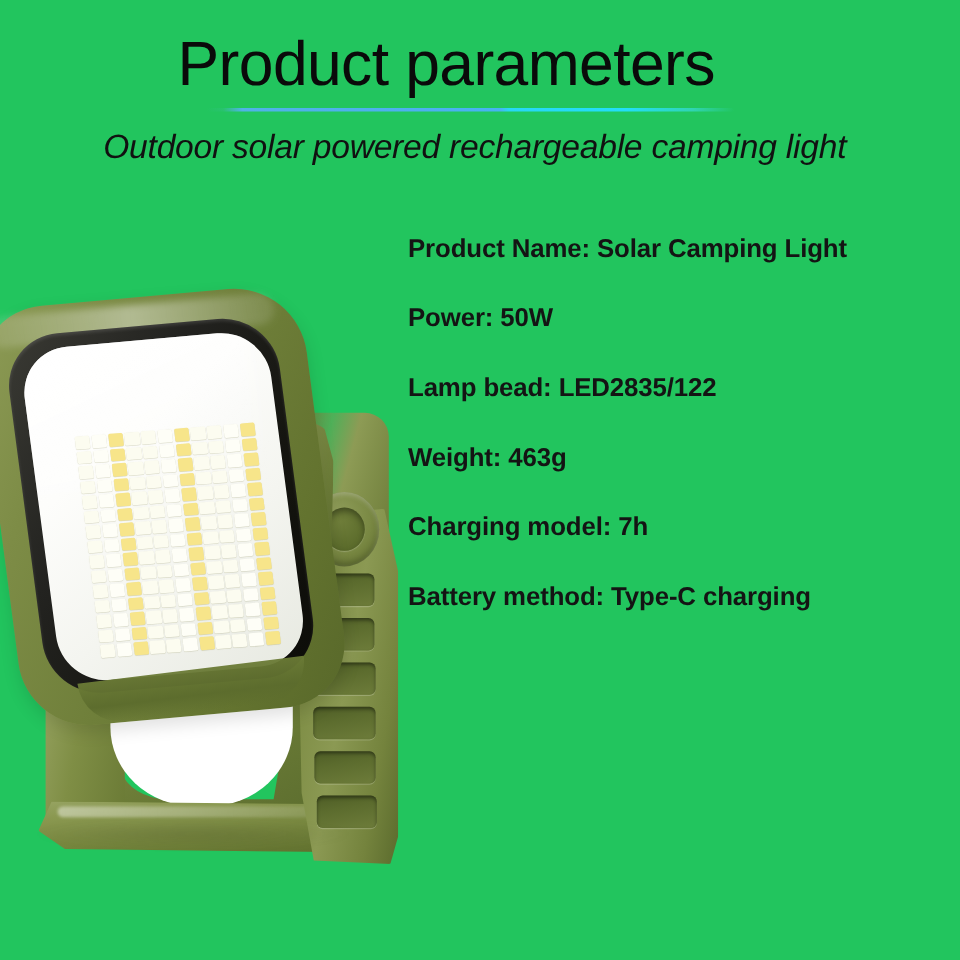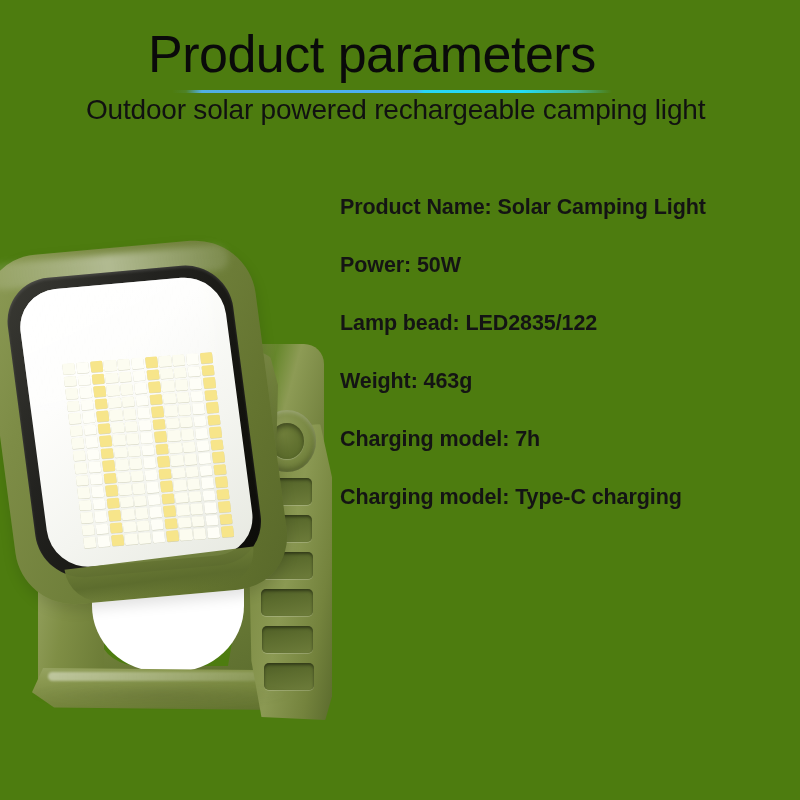--- a/index.html
+++ b/index.html
@@ -16,21 +16,21 @@
     font-family: "Liberation Sans", "DejaVu Sans", sans-serif;
     color: #111111;
     -webkit-font-smoothing: antialiased;
   }
 
   .page {
     position: absolute;
     inset: 0;
     width: 800px;
     height: 800px;
-    background: #4d7c0f;
+    background: #22c55e;
   }
 
   
   .header {
     position: absolute;
     top: 0;
     left: 0;
     width: 800px;
     height: 150px;
   }
@@ -59,27 +59,28 @@
         rgba(70,180,242,1.00) 245px,
         rgba(40,215,245,1.00) 252px,
         rgba(35,222,248,1.00) 350px,
         rgba(60,225,248,0.55) 405px,
         rgba(90,230,250,0.00) 440px);
     border-radius: 2px;
   }
   .subtitle {
     position: absolute;
     left: 86px;
-    top: 91px;
+    top: 104px;
     font-size: 28px;
     line-height: 38px;
     font-weight: 400;
     letter-spacing: -0.2px;
     color: #111111;
     white-space: nowrap;
+    font-style: italic;
   }
 
   
   .spec-list {
     position: absolute;
     left: 340px;
     top: 178px;
     width: 460px;
   }
   .spec-row {
@@ -562,16 +563,16 @@
     <div class="head-underside"></div>
     <div class="shadow-soft"></div>
   </div>
 
   <div class="spec-list">
       <div class="spec-row">Product Name:  Solar  Camping Light</div>
       <div class="spec-row">Power: 50W</div>
       <div class="spec-row">Lamp bead: LED2835/122</div>
       <div class="spec-row">Weight: 463g</div>
       <div class="spec-row">Charging model: 7h</div>
-      <div class="spec-row">Charging model: Type-C charging</div>
+      <div class="spec-row">Battery method: Type-C charging</div>
     </div>
 
 </div>
 
 </body></html>

